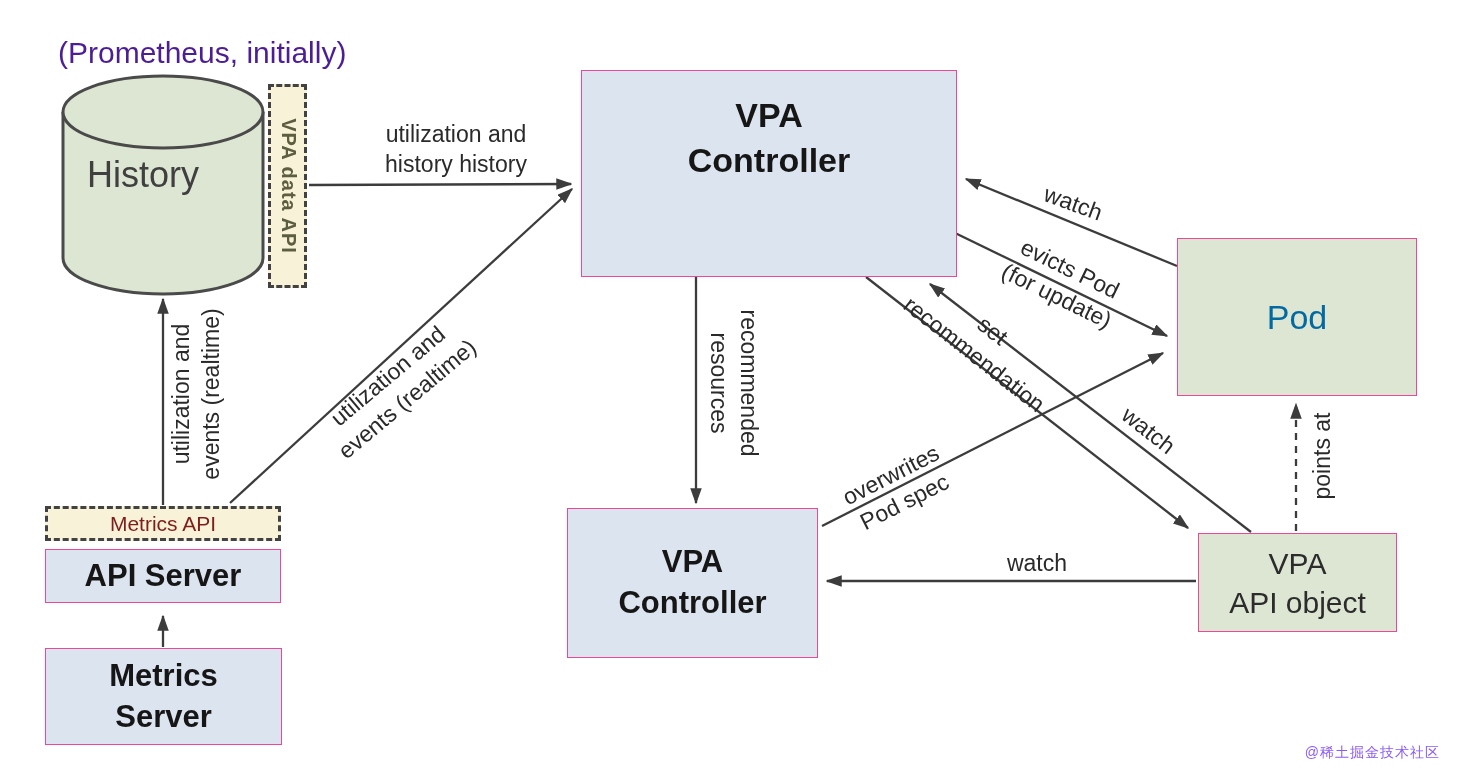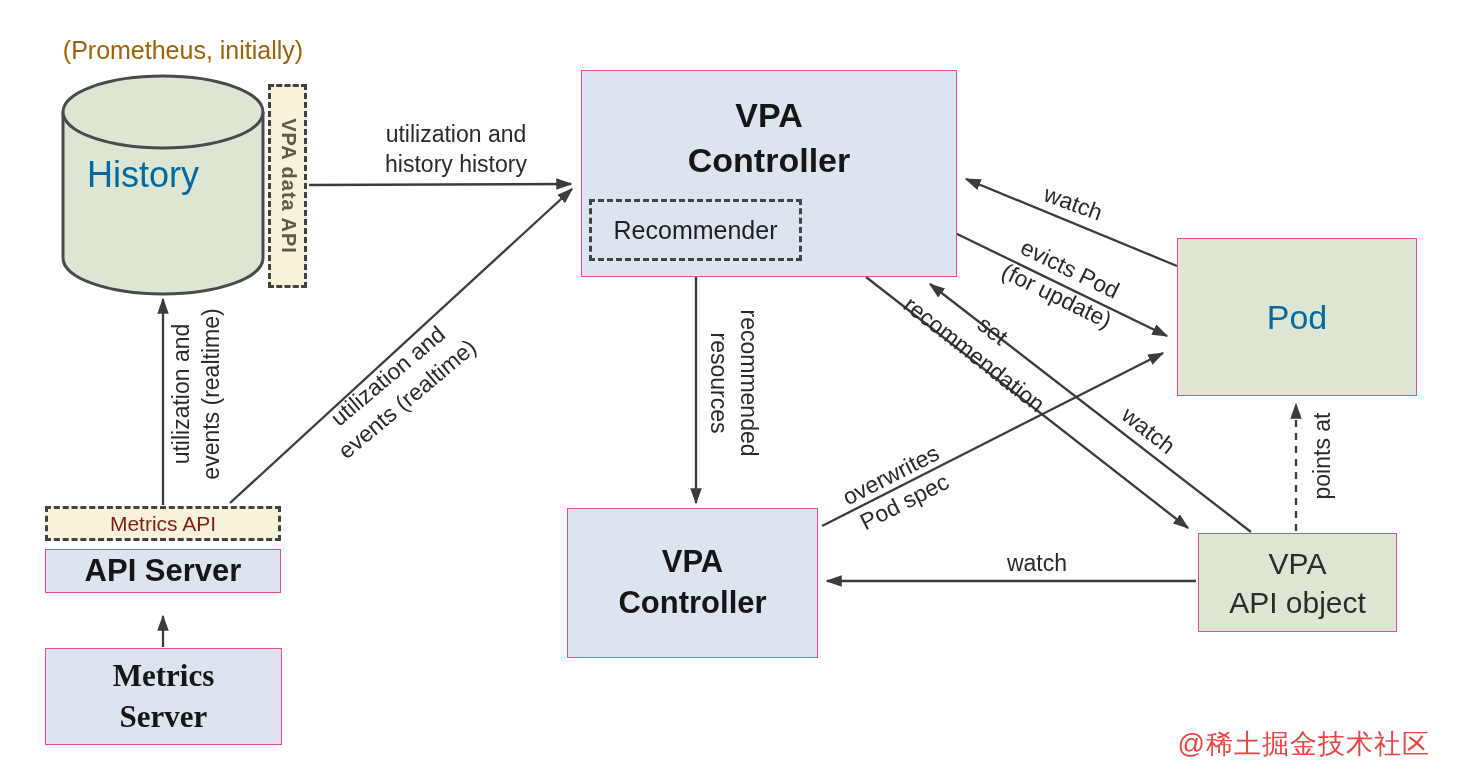--- a/index.html
+++ b/index.html
@@ -21,31 +21,31 @@
   .t34{font-size:34px;line-height:1.32;}
   .t31{font-size:31px;line-height:1.32;}
   .t30{font-size:30px;line-height:1.3;}
   .t25{font-size:25px;}
   .t21{font-size:21px;}
   .nodelabel{white-space:nowrap;}
   .elabel{
     position:absolute;text-align:center;font-size:23px;line-height:1.3;color:#2a2a2a;
     white-space:nowrap;transform:translate(-50%,-50%) rotate(var(--r,0deg));
   }
-  .note{position:absolute;font-size:25px;color:#a16207;white-space:nowrap;}
+  .note{position:absolute;font-size:30px;color:#4c1d95;white-space:nowrap;}
   .vtext{
     position:absolute;white-space:nowrap;transform:translate(-50%,-50%) rotate(90deg);
     font-size:20px;font-weight:bold;color:#5d5d40;letter-spacing:1px;
   }
   .histtext{
     position:absolute;left:62px;top:150px;width:162px;text-align:center;
-    font-size:36px;line-height:1.4;color:#0369a1;
+    font-size:36px;line-height:1.4;color:#404040;
   }
   .watermark{
-    position:absolute;right:32px;bottom:16px;font-size:27px;color:#ef4444;letter-spacing:1px;
+    position:absolute;right:22px;bottom:16px;font-size:14px;color:#8b5cf6;letter-spacing:1px;
   }
 </style>
 </head>
 <body>
 
 <div class="stage">
 
   <svg class="layer" viewBox="0 0 1462 778">
     <defs>
       <marker id="arw" viewBox="0 0 7 5" refX="6.4" refY="2.5" markerWidth="7" markerHeight="5" orient="auto-start-reverse">
@@ -78,41 +78,38 @@
     <div>History</div>
   </div>
 
   <div class="node yellow dashed" style="left:268px;top:84px;width:39px;height:204px;"></div>
   <div class="vtext" style="left:288px;top:186px;">VPA data API</div>
 
   <div class="node yellow dashed t21" style="left:45px;top:506px;width:236px;height:35px;color:#7f1d1d;">
     <span class="nodelabel">Metrics API</span>
   </div>
 
-  <div class="node blue bold t31" style="left:45px;top:549px;width:236px;height:44px;">
+  <div class="node blue bold t31" style="left:45px;top:549px;width:236px;height:54px;">
     <span class="nodelabel">API Server</span>
   </div>
 
-  <div class="node blue bold t31" style="left:45px;top:648px;width:237px;height:97px;font-family:Liberation Serif, serif;">
+  <div class="node blue bold t31" style="left:45px;top:648px;width:237px;height:97px;">
     <div class="nodelabel">
       <div>Metrics</div>
       <div>Server</div>
     </div>
   </div>
 
   <div class="node blue" style="left:581px;top:70px;width:376px;height:207px;align-items:flex-start;">
     <div class="bold t34" style="margin-top:22px;">
       <div>VPA</div>
       <div>Controller</div>
     </div>
   </div>
 
-  <div class="node dashed t25" style="left:589px;top:199px;width:213px;height:62px;background:transparent;">
-    <span class="nodelabel">Recommender</span>
-  </div>
 
 
   <div class="node green t34" style="left:1177px;top:238px;width:240px;height:158px;color:#0369a1;">
     <span class="nodelabel">Pod</span>
   </div>
 
   <div class="node blue bold t31" style="left:567px;top:508px;width:251px;height:150px;">
     <div class="nodelabel">
       <div>VPA</div>
       <div>Controller</div>

